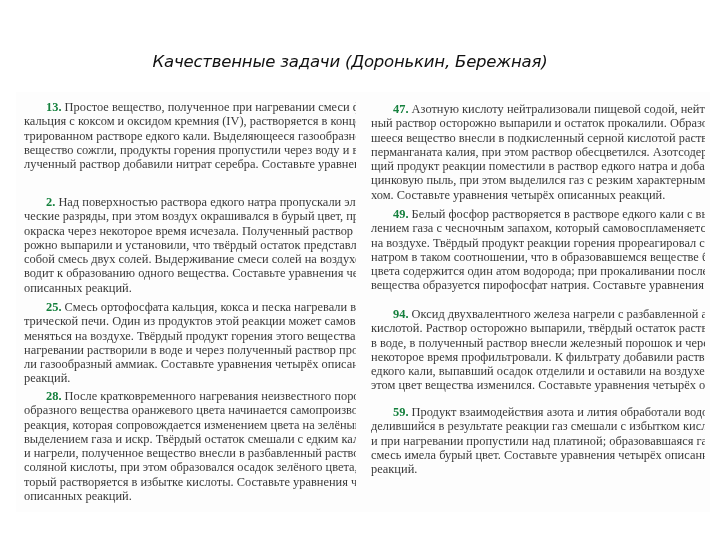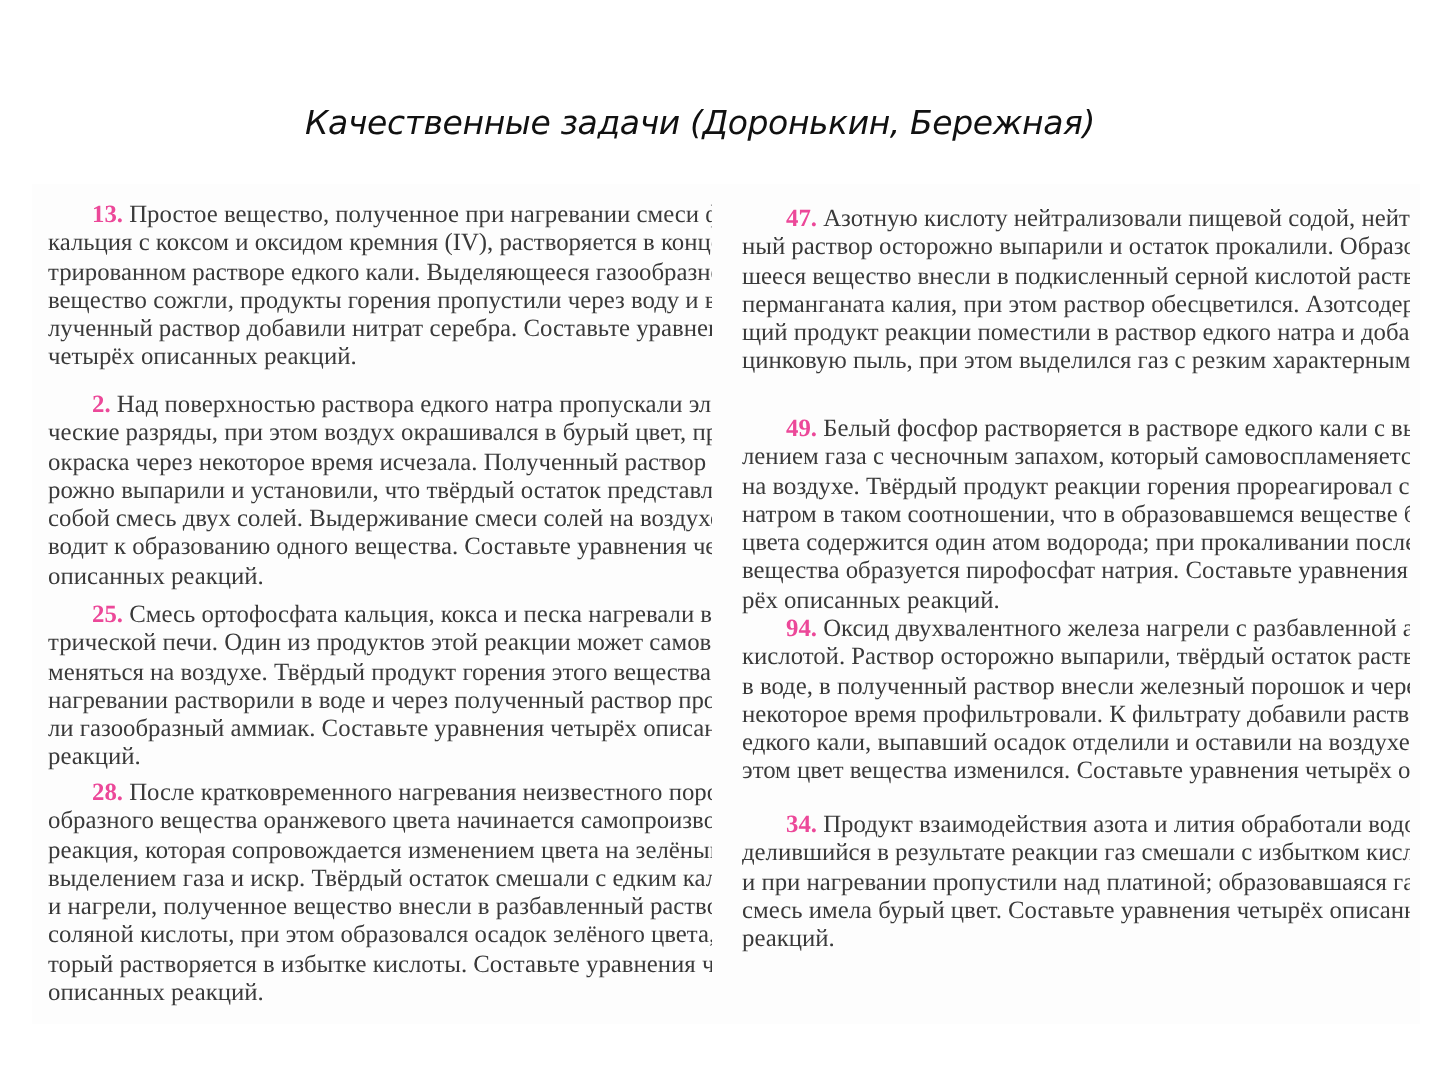--- a/index.html
+++ b/index.html
@@ -46,21 +46,21 @@
   .col-right { left: 371px; width: 334px; }
   .task {
     position: absolute;
     left: 0;
     width: 100%;
     margin: 0;
     text-indent: 22px;
   }
   .task .num {
     font-weight: bold;
-    color: #ec4899;
+    color: #15803d;
   }
   .task .line {
     display: block;
     text-align: justify;
     text-align-last: justify;
     white-space: nowrap;
     overflow: hidden;
   }
   .task .line.first {
     padding-left: 22px;
@@ -76,21 +76,20 @@
 
 <div class="scan"></div>
 
 <div class="col col-left" style="top:100px;">
   <div class="task" style="top:0px; text-indent:0;">
     <span class="line first"><span class="num">13.</span> <span>Простое вещество, полученное при нагревании смеси фосфата</span></span>
     <span class="line">кальция с коксом и оксидом кремния (IV), растворяется в концен-</span>
     <span class="line">трированном растворе едкого кали. Выделяющееся газообразное</span>
     <span class="line">вещество сожгли, продукты горения пропустили через воду и в по-</span>
     <span class="line">лученный раствор добавили нитрат серебра. Составьте уравнения</span>
-    <span class="line last">четырёх описанных реакций.</span>
   </div>
 
   <div class="task" style="top:95px; text-indent:0;">
     <span class="line first"><span class="num">2.</span> <span>Над поверхностью раствора едкого натра пропускали электри-</span></span>
     <span class="line">ческие разряды, при этом воздух окрашивался в бурый цвет, причём</span>
     <span class="line">окраска через некоторое время исчезала. Полученный раствор осто-</span>
     <span class="line">рожно выпарили и установили, что твёрдый остаток представляет</span>
     <span class="line">собой смесь двух солей. Выдерживание смеси солей на воздухе при-</span>
     <span class="line">водит к образованию одного вещества. Составьте уравнения четырёх</span>
     <span class="line last">описанных реакций.</span>
@@ -118,41 +117,41 @@
 </div>
 
 <div class="col col-right" style="top:102px;">
   <div class="task" style="top:0px; text-indent:0;">
     <span class="line first"><span class="num">47.</span> <span>Азотную кислоту нейтрализовали пищевой содой, нейтраль-</span></span>
     <span class="line">ный раствор осторожно выпарили и остаток прокалили. Образовав-</span>
     <span class="line">шееся вещество внесли в подкисленный серной кислотой раствор</span>
     <span class="line">перманганата калия, при этом раствор обесцветился. Азотсодержа-</span>
     <span class="line">щий продукт реакции поместили в раствор едкого натра и добавили</span>
     <span class="line">цинковую пыль, при этом выделился газ с резким характерным запа-</span>
+    <span class="line last">хом. Составьте уравнения четырёх описанных реакций.</span>
   </div>
 
   <div class="task" style="top:105px; text-indent:0;">
     <span class="line first"><span class="num">49.</span> <span>Белый фосфор растворяется в растворе едкого кали с выде-</span></span>
     <span class="line">лением газа с чесночным запахом, который самовоспламеняется</span>
     <span class="line">на воздухе. Твёрдый продукт реакции горения прореагировал с едким</span>
     <span class="line">натром в таком соотношении, что в образовавшемся веществе белого</span>
     <span class="line">цвета содержится один атом водорода; при прокаливании последнего</span>
     <span class="line">вещества образуется пирофосфат натрия. Составьте уравнения четы-</span>
-    <span class="line last">рёх описанных реакций.</span>
   </div>
 
   <div class="task" style="top:205px; text-indent:0;">
     <span class="line first"><span class="num">94.</span> <span>Оксид двухвалентного железа нагрели с разбавленной азотной</span></span>
     <span class="line">кислотой. Раствор осторожно выпарили, твёрдый остаток растворили</span>
     <span class="line">в воде, в полученный раствор внесли железный порошок и через</span>
     <span class="line">некоторое время профильтровали. К фильтрату добавили раствор</span>
     <span class="line">едкого кали, выпавший осадок отделили и оставили на воздухе, при</span>
     <span class="line">этом цвет вещества изменился. Составьте уравнения четырёх опи-</span>
   </div>
 
   <div class="task" style="top:303px; text-indent:0;">
-    <span class="line first"><span class="num">34.</span> <span>Продукт взаимодействия азота и лития обработали водой. Вы-</span></span>
+    <span class="line first"><span class="num">59.</span> <span>Продукт взаимодействия азота и лития обработали водой. Вы-</span></span>
     <span class="line">делившийся в результате реакции газ смешали с избытком кислорода</span>
     <span class="line">и при нагревании пропустили над платиной; образовавшаяся газовая</span>
     <span class="line">смесь имела бурый цвет. Составьте уравнения четырёх описанных</span>
     <span class="line last">реакций.</span>
   </div>
 </div>
 
 </body></html>

